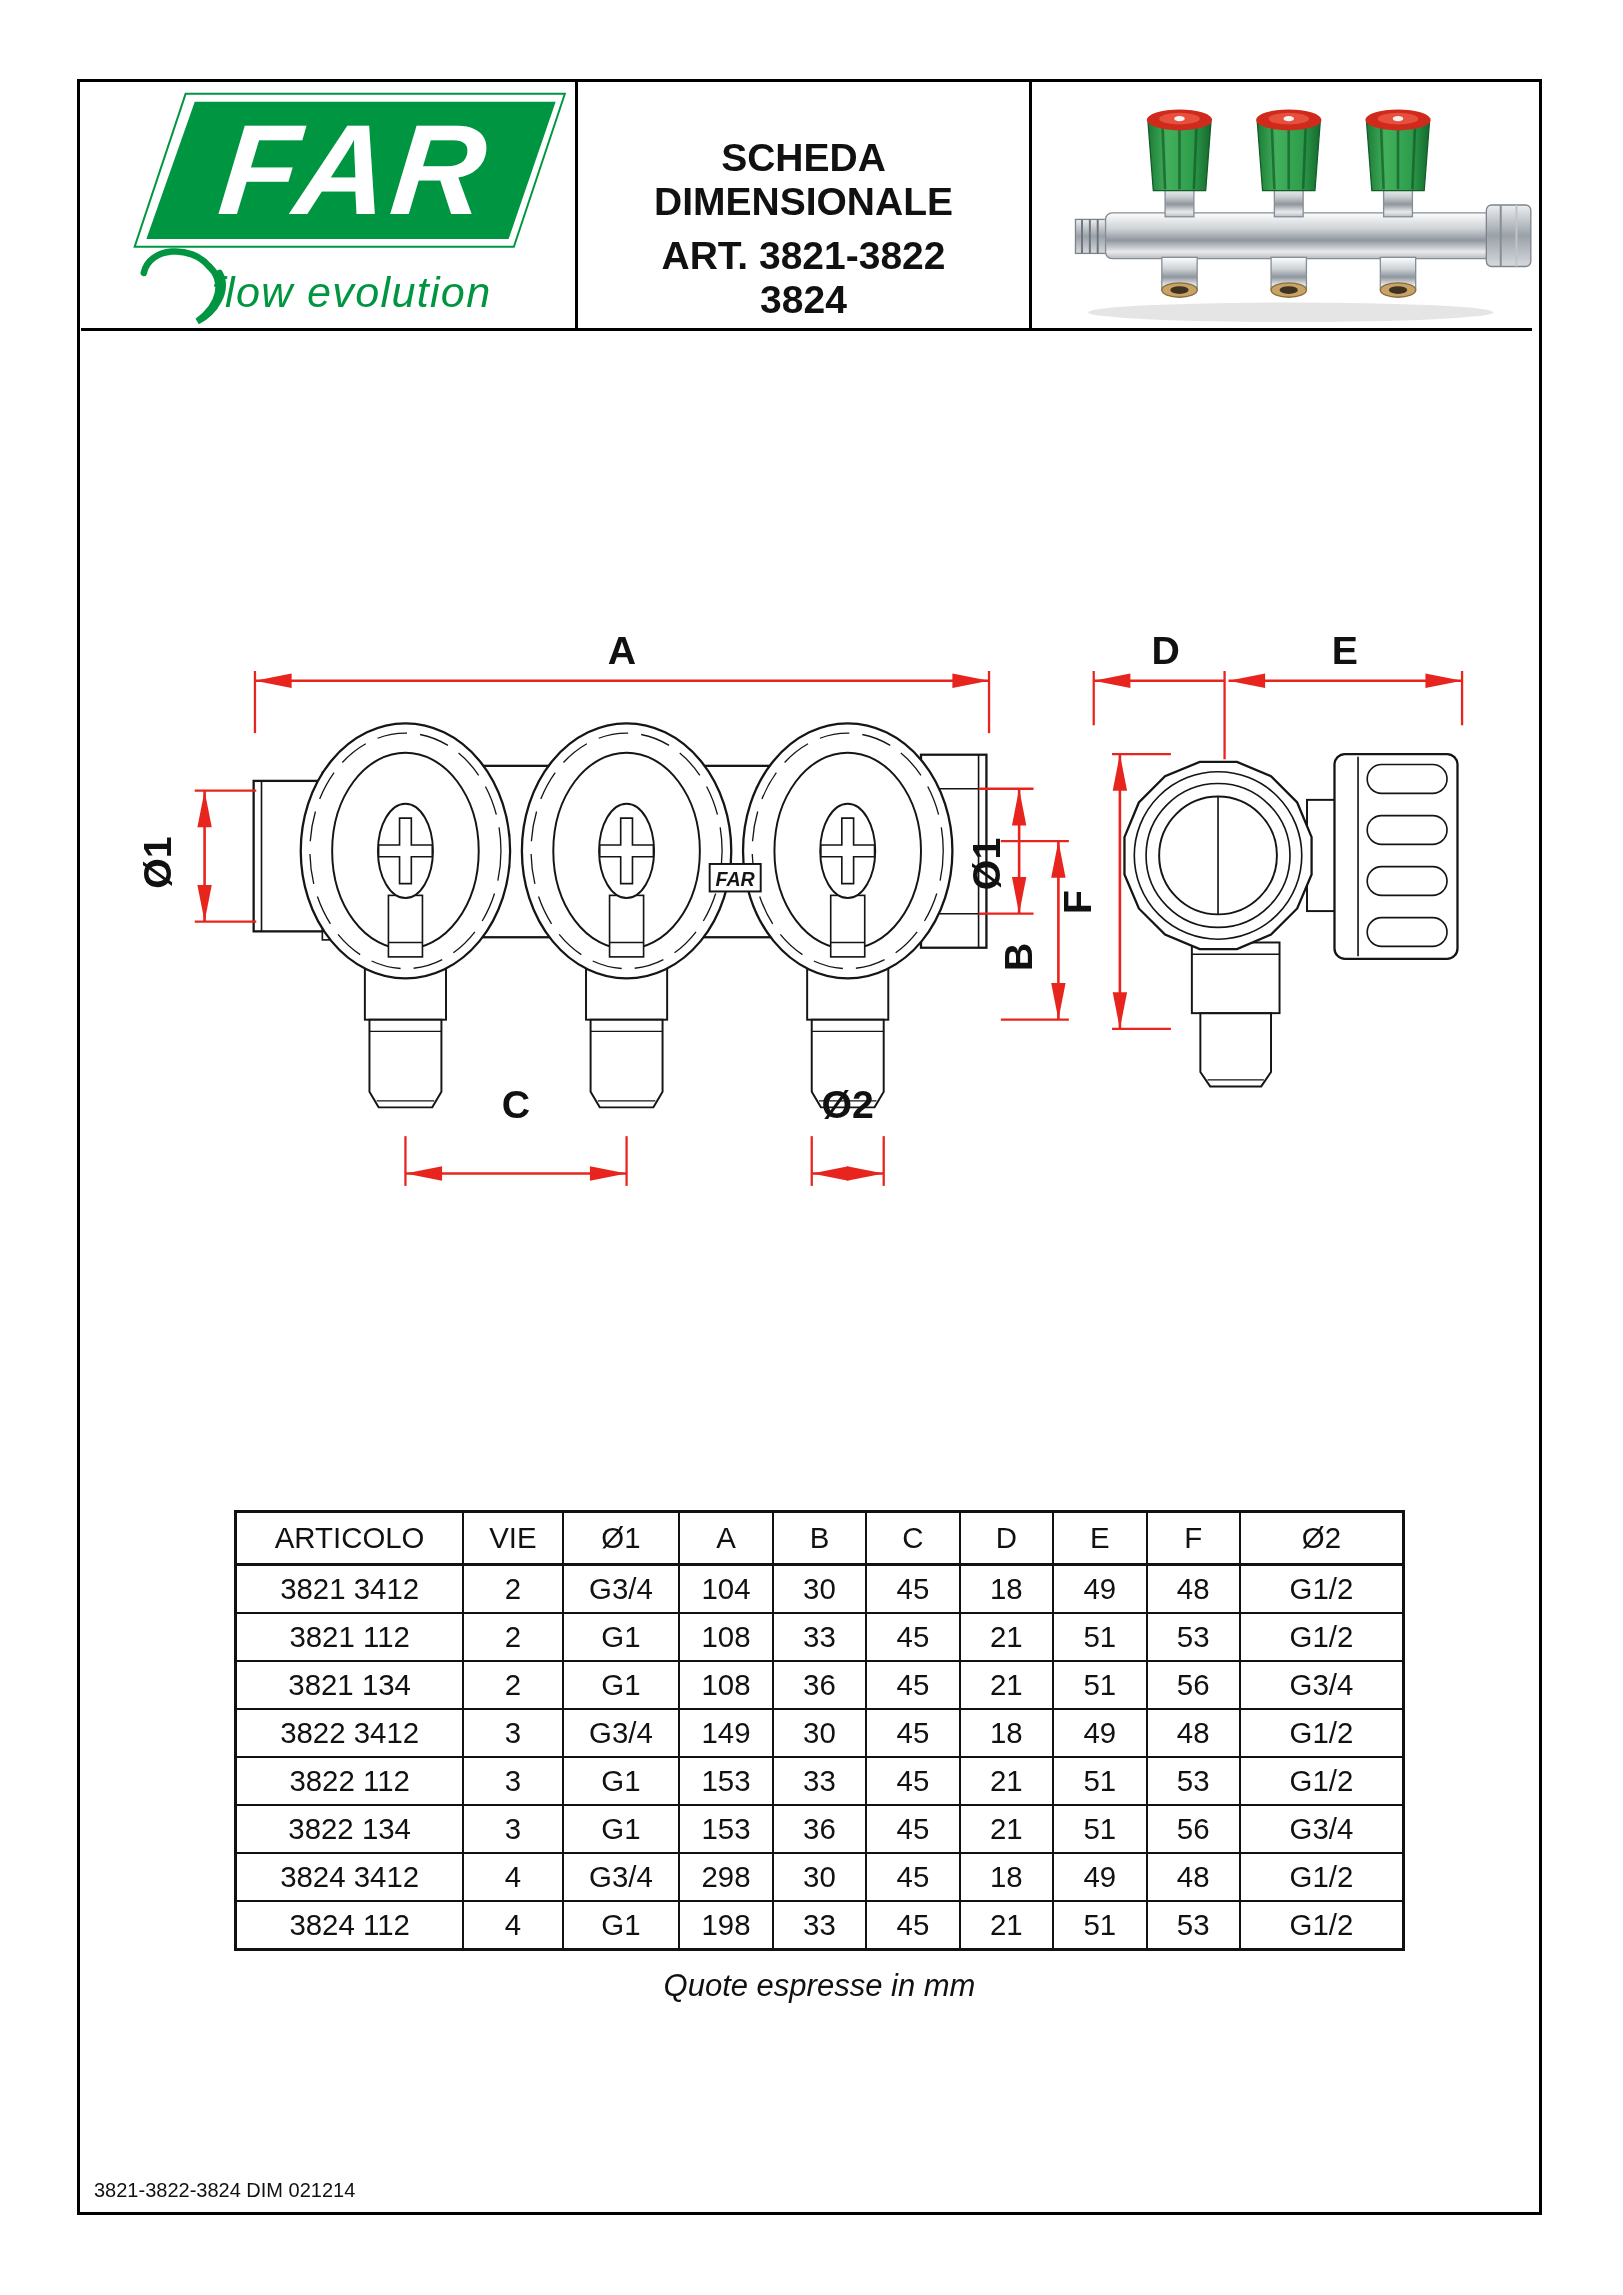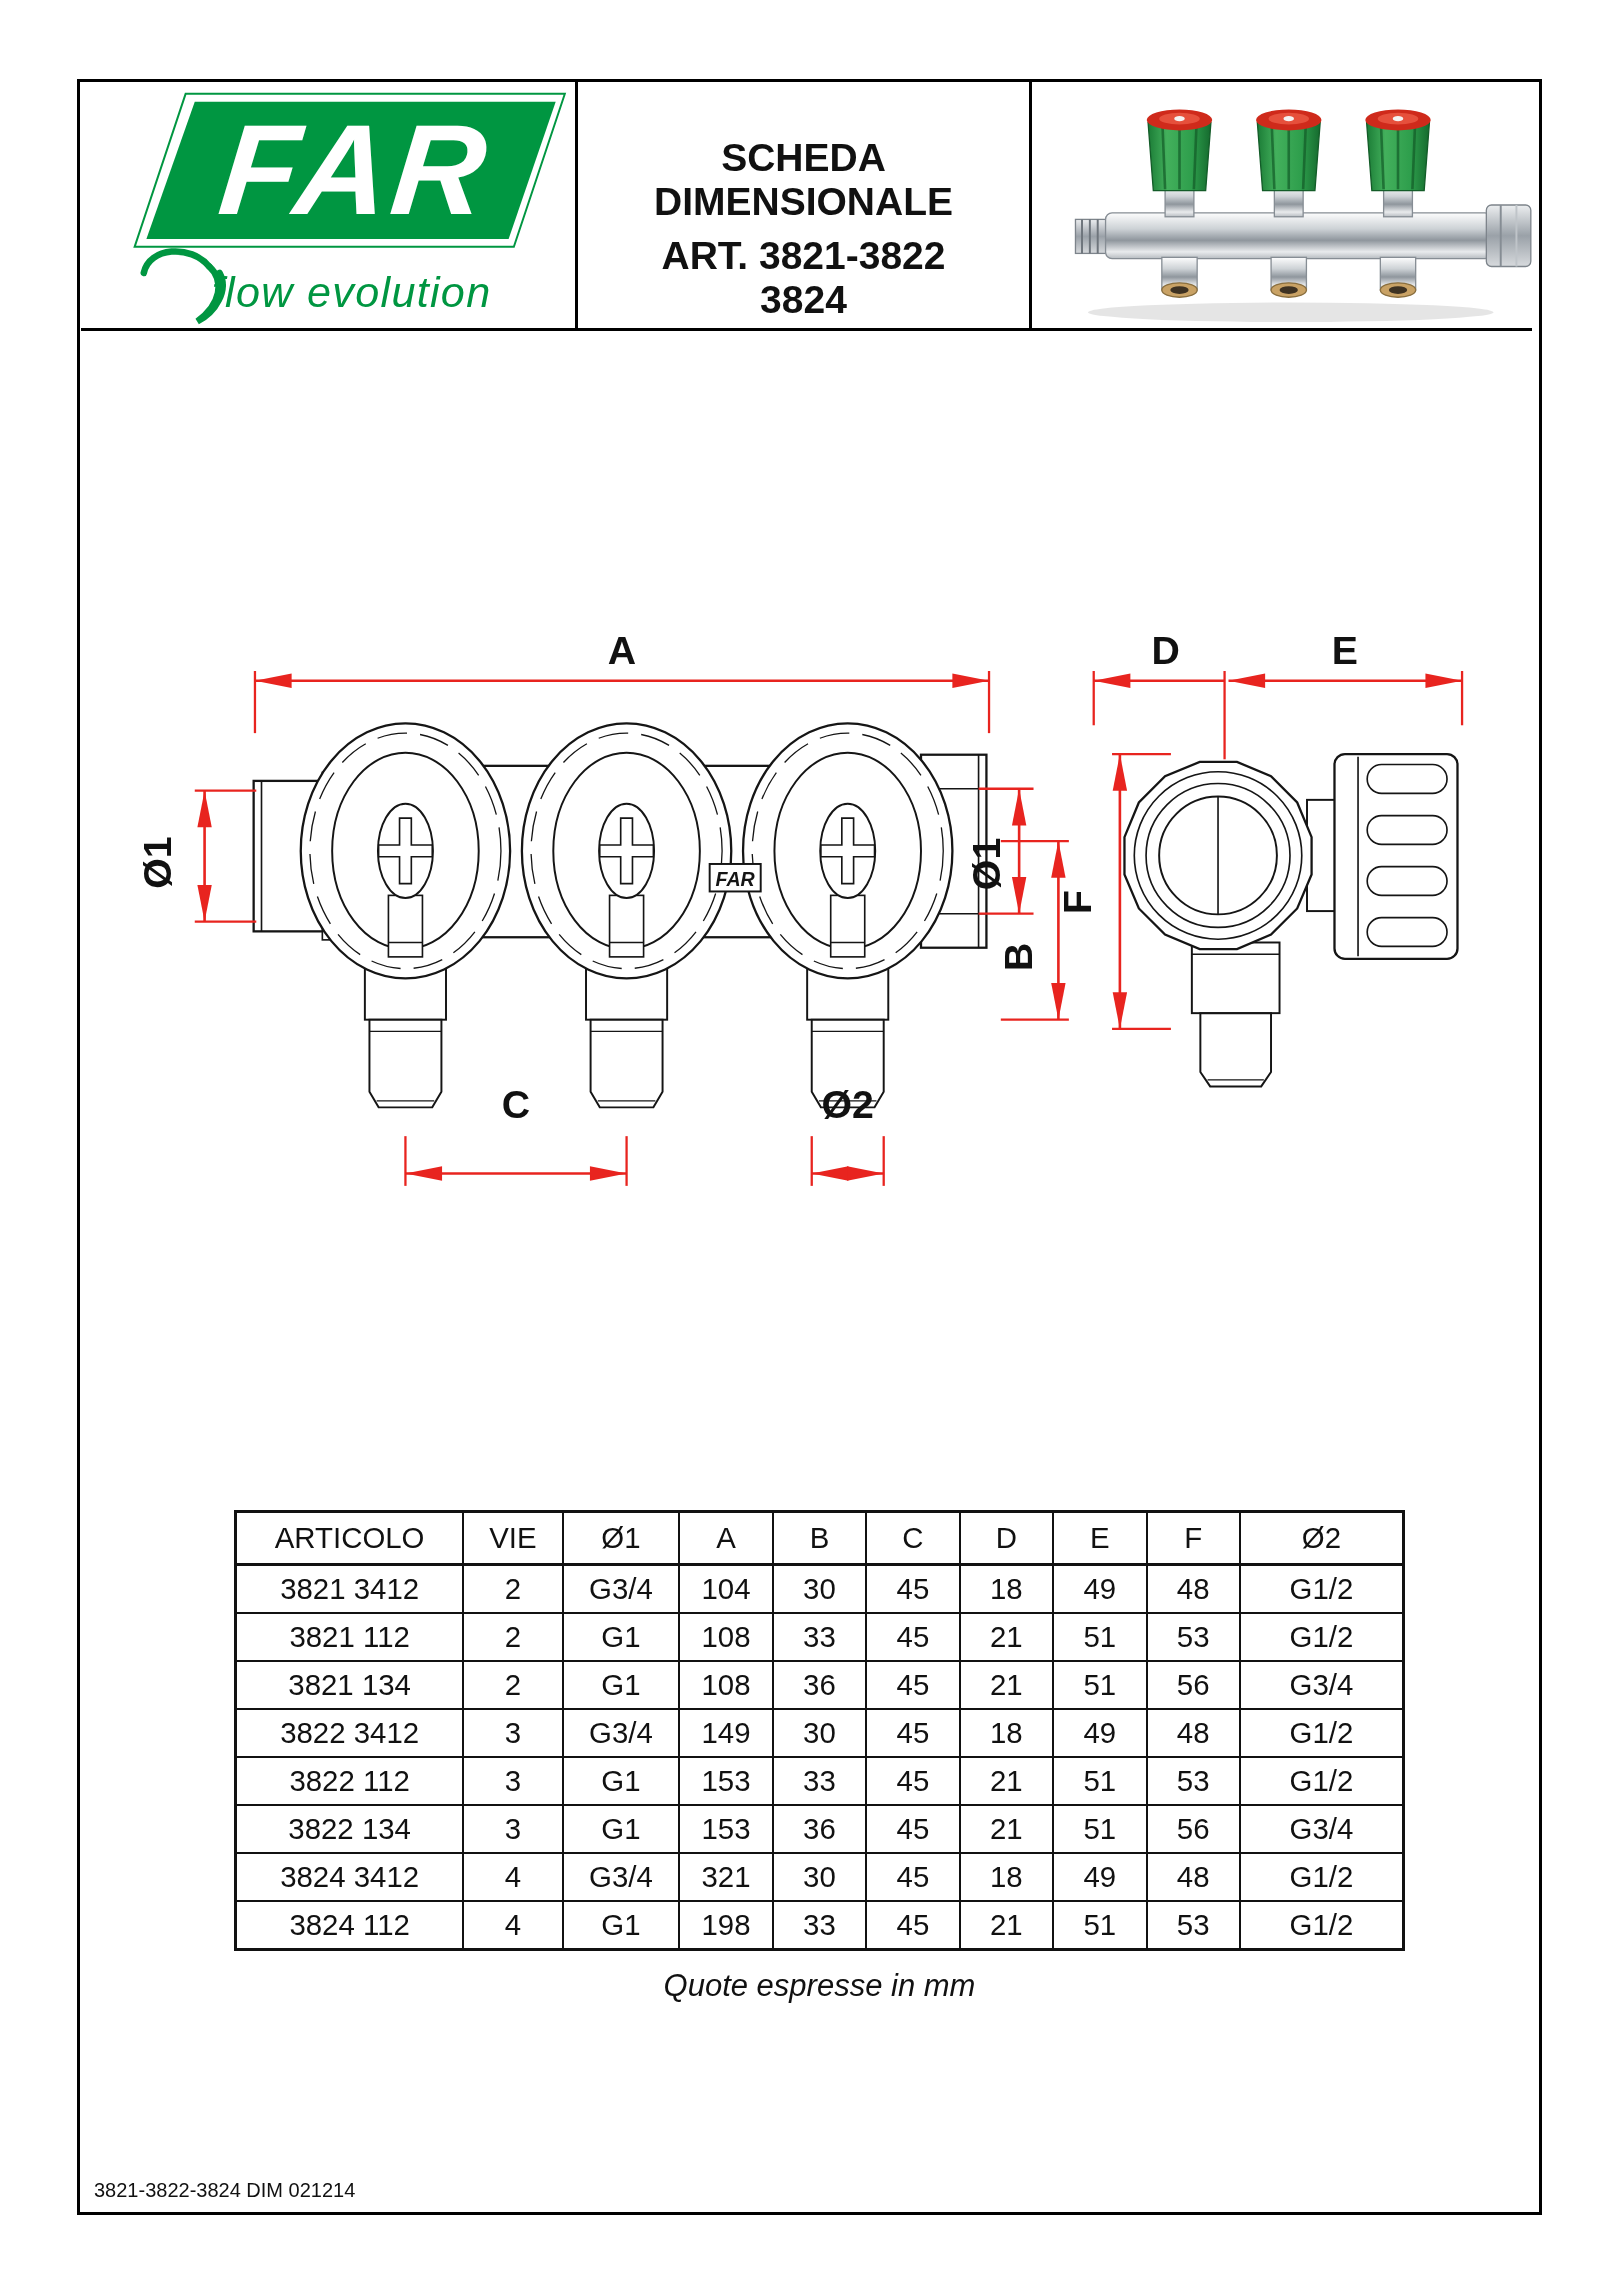--- a/index.html
+++ b/index.html
@@ -441,21 +441,21 @@
             <td>45</td>
             <td>21</td>
             <td>51</td>
             <td>56</td>
             <td>G3/4</td>
           </tr>
           <tr>
             <td>3824 3412</td>
             <td>4</td>
             <td>G3/4</td>
-            <td>321</td>
+            <td>298</td>
             <td>30</td>
             <td>45</td>
             <td>18</td>
             <td>49</td>
             <td>48</td>
             <td>G1/2</td>
           </tr>
           <tr>
             <td>3824 112</td>
             <td>4</td>

